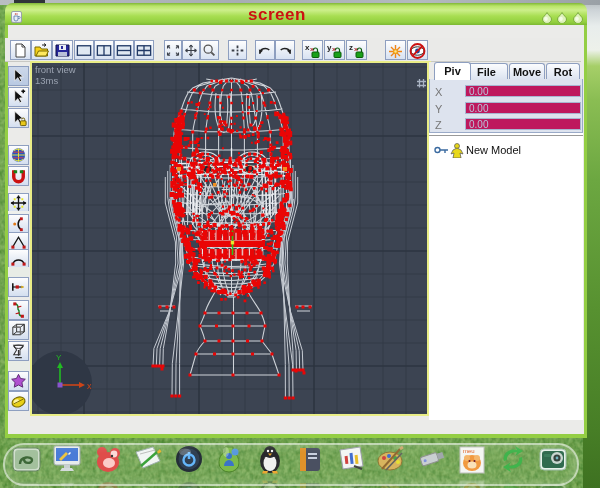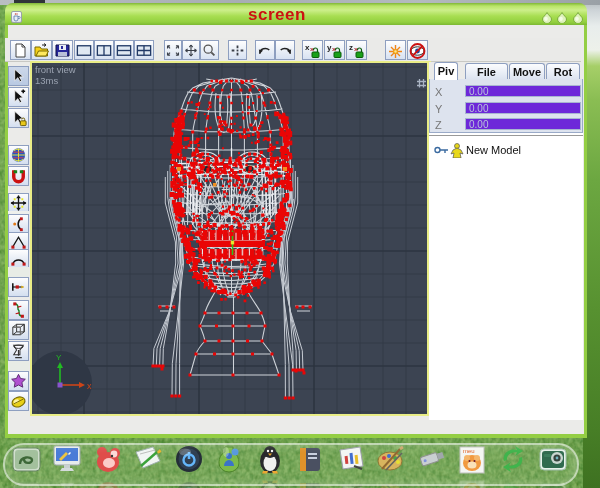--- a/index.html
+++ b/index.html
@@ -26,21 +26,21 @@
 .pb.sel{background:linear-gradient(#cdd8ea,#b9c9e2)}
 
 #vp{position:absolute;left:25px;top:58px;width:401px;height:355px;border:2px solid #e9ed86;background:#3d4654}
 
 #rp{position:absolute;left:422px;top:59px;width:156px;height:352px;background:#fff;border-left:2px solid #e9ed86}
 #tabrow{position:absolute;left:0;top:0;width:154px;height:17px;background:#ebebe9}
 .tab{position:absolute;top:1px;height:16px;background:linear-gradient(#fbfcfe,#dde4f0);border:1px solid #8e9fc0;border-bottom:none;border-radius:3px 3px 0 0;font-size:11px;font-weight:bold;color:#111;text-align:center;padding-top:2px}
 .tab.sel{background:#fff;top:0;height:18px;z-index:2}
 #pivpanel{position:absolute;left:0;top:17px;width:154px;height:54px;background:#dde3ee;border:1px solid #9aaac8;border-top:none}
 .lbl{position:absolute;left:5px;font-size:11px;color:#777}
-.fld{position:absolute;left:35px;width:116px;height:12px;background:#6d28d9;border:1px solid #a8b6d0;font-size:10px;color:#b9c4da;padding-left:3px;line-height:11px}
+.fld{position:absolute;left:35px;width:116px;height:12px;background:#be185d;border:1px solid #a8b6d0;font-size:10px;color:#b9c4da;padding-left:3px;line-height:11px}
 #tree{position:absolute;left:0;top:73px;width:154px;height:285px;background:#fff;border-top:1px solid #999}
 #status{position:absolute;left:0;top:413px;width:576px;height:19px;background:#f6f6f0;border-top:1px solid #aaa;font-size:8.8px;color:#111;padding:4px 0 0 8px;letter-spacing:0px}
 </style></head><body>
 <div id="grass"><svg width="600" height="488">
 <defs>
 <linearGradient id="gg" x1="0" y1="0" x2="0" y2="1">
           <stop offset="0" stop-color="#578f33"></stop>
           <stop offset="0.6" stop-color="#4e852d"></stop>
           <stop offset="1" stop-color="#457b25"></stop>
         </linearGradient>
@@ -462,21 +462,21 @@
 <path d="M188.3,64.3 h3.4 v3.4 h-3.4 z M192.5,60.5 h3 v3 h-3 z M217.5,60.5 h3 v3 h-3 z M221.3,64.3 h3.4 v3.4 h-3.4 z M184.7,32.7 h2.6 v2.6 h-2.6 z M195.7,32.7 h2.6 v2.6 h-2.6 z M214.7,32.7 h2.6 v2.6 h-2.6 z M225.7,32.7 h2.6 v2.6 h-2.6 z M194.7,65.2 h3.5 v3.5 h-3.5 z M221.2,64.6 h3 v3 h-3 z M188.7,64.6 h3.1 v3.1 h-3.1 z M228.9,58.2 h2.6 v2.6 h-2.6 z M186.5,69.4 h3.2 v3.2 h-3.2 z M211.2,71.9 h3.6 v3.6 h-3.6 z M199.8,66.6 h2.4 v2.4 h-2.4 z M211.2,65.3 h2.3 v2.3 h-2.3 z M189.3,60.8 h2.2 v2.2 h-2.2 z M221,63.4 h3.4 v3.4 h-3.4 z M196.5,66.8 h2.9 v2.9 h-2.9 z M225.9,64 h2.6 v2.6 h-2.6 z M207.3,72.2 h3.4 v3.4 h-3.4 z M227,61.8 h2.5 v2.5 h-2.5 z M191,57.5 h3.3 v3.3 h-3.3 z M219.8,70.2 h2.7 v2.7 h-2.7 z M206.9,70.5 h2.2 v2.2 h-2.2 z M215.4,71.1 h2.9 v2.9 h-2.9 z M207.4,63.2 h2.3 v2.3 h-2.3 z M225.2,69.2 h2.6 v2.6 h-2.6 z M186.2,61.5 h3.5 v3.5 h-3.5 z M228.2,58.6 h2.5 v2.5 h-2.5 z M186.7,57.3 h3.3 v3.3 h-3.3 z M214.7,65.5 h2.8 v2.8 h-2.8 z M178.5,16.8 h2.4 v2.4 h-2.4 z M183.2,16.5 h2.9 v2.9 h-2.9 z M188.4,16.8 h2.3 v2.3 h-2.3 z M193.1,16.6 h2.8 v2.8 h-2.8 z M198.3,16.8 h2.3 v2.3 h-2.3 z M203.1,16.7 h2.6 v2.6 h-2.6 z M208.2,16.8 h2.4 v2.4 h-2.4 z M213.1,16.8 h2.5 v2.5 h-2.5 z M217.7,16.4 h3.2 v3.2 h-3.2 z M160.9,25.5 h3 v3 h-3 z M170.4,25.7 h2.5 v2.5 h-2.5 z M179.4,25.5 h3.1 v3.1 h-3.1 z M189,25.8 h2.4 v2.4 h-2.4 z M198.2,25.7 h2.6 v2.6 h-2.6 z M207.3,25.5 h3.1 v3.1 h-3.1 z M216.6,25.6 h2.8 v2.8 h-2.8 z M226.2,25.8 h2.3 v2.3 h-2.3 z M235,25.4 h3.2 v3.2 h-3.2 z M155.1,38.8 h2.4 v2.4 h-2.4 z M165.9,38.8 h2.5 v2.5 h-2.5 z M176.4,38.5 h3 v3 h-3 z M187.4,38.7 h2.5 v2.5 h-2.5 z M198.3,38.8 h2.5 v2.5 h-2.5 z M209.2,38.9 h2.3 v2.3 h-2.3 z M220,38.9 h2.3 v2.3 h-2.3 z M230.5,38.6 h2.8 v2.8 h-2.8 z M241.5,38.8 h2.4 v2.4 h-2.4 z M150.1,53.6 h2.8 v2.8 h-2.8 z M162.2,53.7 h2.6 v2.6 h-2.6 z M174.2,53.7 h2.7 v2.7 h-2.7 z M185.9,53.4 h3.2 v3.2 h-3.2 z M198.2,53.7 h2.7 v2.7 h-2.7 z M210.1,53.6 h2.8 v2.8 h-2.8 z M222,53.5 h3.1 v3.1 h-3.1 z M234.3,53.8 h2.4 v2.4 h-2.4 z M246.3,53.8 h2.4 v2.4 h-2.4 z M146.2,67.4 h3.1 v3.1 h-3.1 z M159.2,67.5 h3 v3 h-3 z M172.4,67.8 h2.4 v2.4 h-2.4 z M185.4,67.8 h2.4 v2.4 h-2.4 z M198,67.5 h2.9 v2.9 h-2.9 z M210.9,67.4 h3.1 v3.1 h-3.1 z M224.2,67.8 h2.4 v2.4 h-2.4 z M236.7,67.4 h3.2 v3.2 h-3.2 z M249.7,67.5 h3.1 v3.1 h-3.1 z M162,96 h2.6 v2.6 h-2.6 z M228.2,124.6 h2.8 v2.8 h-2.8 z M163,86.7 h3.9 v3.9 h-3.9 z M237.8,89.2 h2.7 v2.7 h-2.7 z M163.8,77.2 h2.8 v2.8 h-2.8 z M236.8,118.4 h3.5 v3.5 h-3.5 z M156.4,122.2 h2.8 v2.8 h-2.8 z M227.7,87.7 h3.2 v3.2 h-3.2 z M152.5,82.8 h3.1 v3.1 h-3.1 z M237.2,80.4 h3.1 v3.1 h-3.1 z M166.4,125.2 h3.6 v3.6 h-3.6 z M239.4,104.6 h2.7 v2.7 h-2.7 z M151.6,73.9 h4 v4 h-4 z M239.7,124.8 h2.4 v2.4 h-2.4 z M162,98.7 h3.7 v3.7 h-3.7 z M233.2,126.7 h2.5 v2.5 h-2.5 z M160.3,112.1 h4 v4 h-4 z M239.6,110.4 h3.8 v3.8 h-3.8 z M166.7,91.8 h3.6 v3.6 h-3.6 z M242.7,119.6 h3.2 v3.2 h-3.2 z M164.7,119 h3.4 v3.4 h-3.4 z M237.9,93.5 h3.4 v3.4 h-3.4 z M161.6,77.5 h3.6 v3.6 h-3.6 z M244,119.8 h3.7 v3.7 h-3.7 z M157.9,112.2 h3.4 v3.4 h-3.4 z M235.2,118.2 h2.6 v2.6 h-2.6 z M164,74.8 h3.5 v3.5 h-3.5 z M235.3,85.4 h3.7 v3.7 h-3.7 z M159.4,105.5 h4.1 v4.1 h-4.1 z M231.9,74.1 h2.9 v2.9 h-2.9 z M163.2,84.4 h2.7 v2.7 h-2.7 z M242.8,108.4 h3.2 v3.2 h-3.2 z M166.4,90.5 h3.6 v3.6 h-3.6 z M230.4,95.9 h3.9 v3.9 h-3.9 z M167,120.1 h3.1 v3.1 h-3.1 z M237.6,90.5 h2.6 v2.6 h-2.6 z M159.5,117.4 h3.9 v3.9 h-3.9 z M239.6,123.9 h2.9 v2.9 h-2.9 z M154.4,97.4 h2.9 v2.9 h-2.9 z M230.9,95.2 h3.5 v3.5 h-3.5 z M159.4,89.8 h3.9 v3.9 h-3.9 z M244.4,97.7 h2.5 v2.5 h-2.5 z M152.3,120 h2.5 v2.5 h-2.5 z M239.6,103.8 h3 v3 h-3 z M165.1,74.7 h2.6 v2.6 h-2.6 z M234.8,74.4 h3.9 v3.9 h-3.9 z M155.8,81.2 h2.5 v2.5 h-2.5 z M237.9,96.9 h3.5 v3.5 h-3.5 z M162.1,115.7 h4.1 v4.1 h-4.1 z M239,83.9 h3.3 v3.3 h-3.3 z M154.4,73.9 h3.2 v3.2 h-3.2 z M239.7,83 h2.9 v2.9 h-2.9 z M157.2,110.3 h3.3 v3.3 h-3.3 z M237.9,113.5 h3.1 v3.1 h-3.1 z M165.2,121.8 h2.6 v2.6 h-2.6 z M243.5,112 h2.6 v2.6 h-2.6 z M158.7,106.1 h4 v4 h-4 z M233.4,103.2 h4 v4 h-4 z M164.9,123.4 h3.2 v3.2 h-3.2 z M238.2,84 h3.7 v3.7 h-3.7 z M165.1,107.2 h3.7 v3.7 h-3.7 z M230.5,120.6 h4.2 v4.2 h-4.2 z M167.7,101.5 h3.8 v3.8 h-3.8 z M232.5,121.3 h3.9 v3.9 h-3.9 z M157.3,77.8 h3.2 v3.2 h-3.2 z M236.7,114.1 h3.3 v3.3 h-3.3 z M152.2,116.6 h2.5 v2.5 h-2.5 z M241.1,82.7 h3 v3 h-3 z M165.1,81.1 h2.7 v2.7 h-2.7 z M235.8,111.4 h3.9 v3.9 h-3.9 z M163.1,123.5 h3.3 v3.3 h-3.3 z M243.7,78.2 h2.8 v2.8 h-2.8 z M160.1,88.5 h3.7 v3.7 h-3.7 z M237.9,100.7 h3.9 v3.9 h-3.9 z M161,90 h3.1 v3.1 h-3.1 z M242,121.3 h2.8 v2.8 h-2.8 z M165.8,124.7 h3.3 v3.3 h-3.3 z M237.1,84 h3.4 v3.4 h-3.4 z M160.3,105.9 h2.4 v2.4 h-2.4 z M243.9,100.8 h3.1 v3.1 h-3.1 z M171.5,248.5 h3 v3 h-3 z M227.5,248.5 h3 v3 h-3 z M199.5,248.5 h3 v3 h-3 z M166.5,261.5 h3 v3 h-3 z M231.5,261.5 h3 v3 h-3 z M199.5,261.5 h3 v3 h-3 z M171.5,276.5 h3 v3 h-3 z M228.5,276.5 h3 v3 h-3 z M199.5,276.5 h3 v3 h-3 z M162.5,289.5 h3 v3 h-3 z M238.5,289.5 h3 v3 h-3 z M199.5,289.5 h3 v3 h-3 z M156.5,310.5 h3 v3 h-3 z M245.5,310.5 h3 v3 h-3 z M199.5,310.5 h3 v3 h-3 z M185.5,248.5 h3 v3 h-3 z M213.5,248.5 h3 v3 h-3 z M183,261.5 h3 v3 h-3 z M215.5,261.5 h3 v3 h-3 z M185.5,276.5 h3 v3 h-3 z M214,276.5 h3 v3 h-3 z M181,289.5 h3 v3 h-3 z M219,289.5 h3 v3 h-3 z M119.4,301.4 h3.2 v3.2 h-3.2 z M122.7,301.4 h3.2 v3.2 h-3.2 z M126,301.4 h3.2 v3.2 h-3.2 z M129.3,301.4 h3.2 v3.2 h-3.2 z M138.4,331.4 h3.2 v3.2 h-3.2 z M142.2,331.4 h3.2 v3.2 h-3.2 z M146,331.4 h3.2 v3.2 h-3.2 z M269.4,305.4 h3.2 v3.2 h-3.2 z M266.1,305.4 h3.2 v3.2 h-3.2 z M262.8,305.4 h3.2 v3.2 h-3.2 z M259.5,305.4 h3.2 v3.2 h-3.2 z M259.4,333.4 h3.2 v3.2 h-3.2 z M255.6,333.4 h3.2 v3.2 h-3.2 z M251.8,333.4 h3.2 v3.2 h-3.2 z M128.5,304.5 h3 v3 h-3 z M120.5,301.5 h3 v3 h-3 z M270.5,308.5 h3 v3 h-3 z M262.5,306.5 h3 v3 h-3 z M126.5,242.5 h3 v3 h-3 z M133.5,242.5 h3 v3 h-3 z M140.5,242.5 h3 v3 h-3 z M263.5,242.5 h3 v3 h-3 z M269.5,242.5 h3 v3 h-3 z M276.5,242.5 h3 v3 h-3 z M146.4,93.3 h3.4 v3.4 h-3.4 z M155.3,165.3 h3.2 v3.2 h-3.2 z M147.1,145.5 h4.8 v4.8 h-4.8 z M142.4,124.5 h2.7 v2.7 h-2.7 z M158.1,206 h2.6 v2.6 h-2.6 z M145.5,148.6 h4.2 v4.2 h-4.2 z M146.5,101.1 h2.6 v2.6 h-2.6 z M145.3,85.5 h2.6 v2.6 h-2.6 z M145.1,101.2 h4.2 v4.2 h-4.2 z M139.8,97.8 h3.3 v3.3 h-3.3 z M152.7,178.8 h2.7 v2.7 h-2.7 z M152.9,174.7 h4.8 v4.8 h-4.8 z M177,217.3 h3.5 v3.5 h-3.5 z M155,192.5 h3.2 v3.2 h-3.2 z M147,118.4 h4.7 v4.7 h-4.7 z M141.9,91.5 h3.4 v3.4 h-3.4 z M142.3,112.4 h3.4 v3.4 h-3.4 z M143.4,81.2 h4.5 v4.5 h-4.5 z M148.1,144.5 h3.9 v3.9 h-3.9 z M145.2,77.8 h4.7 v4.7 h-4.7 z M138.4,97.4 h3.7 v3.7 h-3.7 z M145,144.6 h4.9 v4.9 h-4.9 z M153.6,165.2 h2.6 v2.6 h-2.6 z M148.5,146.2 h2.6 v2.6 h-2.6 z M146.5,60.5 h4.7 v4.7 h-4.7 z M146.3,62 h2.8 v2.8 h-2.8 z M156.3,182.2 h3 v3 h-3 z M145.8,86.2 h3.8 v3.8 h-3.8 z M154.6,185.5 h3.3 v3.3 h-3.3 z M181.4,222.4 h3.7 v3.7 h-3.7 z M146.6,143.7 h4.2 v4.2 h-4.2 z M166.5,212.3 h4.5 v4.5 h-4.5 z M153.9,167.1 h4.5 v4.5 h-4.5 z M161.3,197.3 h4.9 v4.9 h-4.9 z M149.5,162.4 h4.2 v4.2 h-4.2 z M156.1,192.3 h3.5 v3.5 h-3.5 z M144.9,72.1 h5 v5 h-5 z M140.2,114.9 h2.9 v2.9 h-2.9 z M140.5,122.9 h4.9 v4.9 h-4.9 z M144.5,57.4 h2.7 v2.7 h-2.7 z M153.1,164.5 h2.9 v2.9 h-2.9 z M145.2,57.4 h3.9 v3.9 h-3.9 z M162.7,212.2 h2.7 v2.7 h-2.7 z M140.7,80.1 h3 v3 h-3 z M154.5,177 h3 v3 h-3 z M141.4,80.2 h2.8 v2.8 h-2.8 z M153.1,184 h3.8 v3.8 h-3.8 z M157.2,195.2 h3.1 v3.1 h-3.1 z M167.8,207.9 h3.3 v3.3 h-3.3 z M149.7,145.8 h3.7 v3.7 h-3.7 z M138.1,85.8 h4.9 v4.9 h-4.9 z M155.5,192 h3.8 v3.8 h-3.8 z M140.7,139.4 h5 v5 h-5 z M148.3,166.5 h2.4 v2.4 h-2.4 z M141.5,131.8 h4.5 v4.5 h-4.5 z M154.5,176.4 h2.8 v2.8 h-2.8 z M141.7,75 h3.1 v3.1 h-3.1 z M161.1,204.2 h4.1 v4.1 h-4.1 z M184.7,226.9 h3.8 v3.8 h-3.8 z M146.5,74.2 h2.4 v2.4 h-2.4 z M160.4,195.2 h4.5 v4.5 h-4.5 z M142.1,60.9 h4.3 v4.3 h-4.3 z M143.7,63.9 h3.6 v3.6 h-3.6 z M176.8,219.6 h4.6 v4.6 h-4.6 z M146.2,101.5 h3.5 v3.5 h-3.5 z M163.6,212.6 h4.5 v4.5 h-4.5 z M143.6,84 h3.8 v3.8 h-3.8 z M146.7,75.1 h3.2 v3.2 h-3.2 z M139.2,103 h3.2 v3.2 h-3.2 z M145.5,131.4 h3.3 v3.3 h-3.3 z M147.9,171.3 h3.4 v3.4 h-3.4 z M147.4,129.8 h4.6 v4.6 h-4.6 z M145.4,165.3 h3.4 v3.4 h-3.4 z M150.1,175.3 h3.9 v3.9 h-3.9 z M137.6,128.9 h5 v5 h-5 z M153.6,191.5 h4 v4 h-4 z M141.9,98.9 h3.8 v3.8 h-3.8 z M141.7,100.6 h3.4 v3.4 h-3.4 z M148.7,167.9 h2.9 v2.9 h-2.9 z M151.5,178.7 h4.9 v4.9 h-4.9 z M148.3,148.8 h3.3 v3.3 h-3.3 z M154,197.1 h2.8 v2.8 h-2.8 z M145.5,63.1 h4.2 v4.2 h-4.2 z M141.7,78.4 h4.6 v4.6 h-4.6 z M143.5,154.4 h3 v3 h-3 z M139.5,74.9 h3.5 v3.5 h-3.5 z M149.5,59.5 h3.5 v3.5 h-3.5 z M144.6,138.9 h4.4 v4.4 h-4.4 z M156.4,195.8 h3.3 v3.3 h-3.3 z M138.4,121.3 h3.4 v3.4 h-3.4 z M156.8,173.2 h4.5 v4.5 h-4.5 z M152.2,166.9 h2.4 v2.4 h-2.4 z M141.4,106.2 h4.1 v4.1 h-4.1 z M142.1,65.5 h3.7 v3.7 h-3.7 z M159.6,189.5 h4 v4 h-4 z M145.3,74.4 h4.7 v4.7 h-4.7 z M143.7,145.9 h3.7 v3.7 h-3.7 z M144.7,71.3 h5 v5 h-5 z M145.4,139.6 h4.6 v4.6 h-4.6 z M147.4,81.9 h4 v4 h-4 z M139.3,82.5 h3 v3 h-3 z M148.7,151.3 h3.3 v3.3 h-3.3 z M169.2,215.3 h3.6 v3.6 h-3.6 z M148.4,69.2 h2.8 v2.8 h-2.8 z M166.3,210.6 h3.9 v3.9 h-3.9 z M142.9,147.6 h4.8 v4.8 h-4.8 z M189.8,226.6 h4 v4 h-4 z M146.7,68.7 h3.2 v3.2 h-3.2 z M162.1,209.3 h3.9 v3.9 h-3.9 z M154.6,197.3 h3.8 v3.8 h-3.8 z M140.7,60.4 h2.9 v2.9 h-2.9 z M189.3,225.6 h4.1 v4.1 h-4.1 z M144.6,101.8 h4.3 v4.3 h-4.3 z M143.7,115.2 h4.5 v4.5 h-4.5 z M145.9,49.2 h3.6 v3.6 h-3.6 z M141.9,72.1 h3.9 v3.9 h-3.9 z M143.7,78.1 h3.1 v3.1 h-3.1 z M144.2,149.3 h4.1 v4.1 h-4.1 z M149.5,53.5 h2.8 v2.8 h-2.8 z M178.4,220.8 h3.6 v3.6 h-3.6 z M144.1,120.8 h4.2 v4.2 h-4.2 z M157.6,184.1 h3.7 v3.7 h-3.7 z M190.5,226.7 h4.6 v4.6 h-4.6 z M142.4,120.5 h3.9 v3.9 h-3.9 z M166.4,210.9 h3.8 v3.8 h-3.8 z M147.4,125 h3.2 v3.2 h-3.2 z M147.9,55.6 h4.7 v4.7 h-4.7 z M154.5,179 h4.4 v4.4 h-4.4 z M144.6,102.2 h2.6 v2.6 h-2.6 z M142.6,68.8 h3.7 v3.7 h-3.7 z M138.4,118.1 h4.2 v4.2 h-4.2 z M141.8,142.2 h3.2 v3.2 h-3.2 z M141.1,118.7 h2.6 v2.6 h-2.6 z M171.6,211.8 h4.1 v4.1 h-4.1 z M159.6,203.5 h4.5 v4.5 h-4.5 z M145.5,86.4 h3.9 v3.9 h-3.9 z M161.4,210.2 h4.5 v4.5 h-4.5 z M142.9,68.1 h4.9 v4.9 h-4.9 z M147.6,46.5 h3.2 v3.2 h-3.2 z M138.3,104.7 h4.7 v4.7 h-4.7 z M156.2,194.7 h3.3 v3.3 h-3.3 z M143,153.3 h2.5 v2.5 h-2.5 z M163.1,209.7 h3.7 v3.7 h-3.7 z M176.3,216.2 h3.6 v3.6 h-3.6 z M140.6,83.2 h4.8 v4.8 h-4.8 z M161.3,208.9 h4.6 v4.6 h-4.6 z M143.3,111 h2.8 v2.8 h-2.8 z M167.7,206.6 h2.9 v2.9 h-2.9 z M145.6,160.8 h4.7 v4.7 h-4.7 z M142.3,55 h4.3 v4.3 h-4.3 z M146.7,102.6 h4.7 v4.7 h-4.7 z M149.1,175.7 h4.2 v4.2 h-4.2 z M172.3,217.4 h2.6 v2.6 h-2.6 z M140.9,86.5 h4.2 v4.2 h-4.2 z M140.3,82.3 h3 v3 h-3 z M153.7,167.3 h3.4 v3.4 h-3.4 z M154.3,166.5 h3.9 v3.9 h-3.9 z M140.6,87.3 h4.8 v4.8 h-4.8 z M148.4,167.4 h4.1 v4.1 h-4.1 z M149.1,62.6 h3.5 v3.5 h-3.5 z M145.1,142.9 h2.5 v2.5 h-2.5 z M145.8,155.6 h3.1 v3.1 h-3.1 z M152.9,192.6 h3.1 v3.1 h-3.1 z M152.7,184 h3.1 v3.1 h-3.1 z M141.5,145.4 h4.7 v4.7 h-4.7 z M180.7,226 h3.6 v3.6 h-3.6 z M153,182.2 h4.8 v4.8 h-4.8 z M139.9,137.1 h3.8 v3.8 h-3.8 z M148.1,163.3 h4.1 v4.1 h-4.1 z M156.4,188.6 h3.7 v3.7 h-3.7 z M160.6,200 h3.8 v3.8 h-3.8 z M171.8,219 h4.4 v4.4 h-4.4 z M144.6,76.6 h3 v3 h-3 z M145.5,125.9 h4.4 v4.4 h-4.4 z M154,190.2 h3.7 v3.7 h-3.7 z M144,86.4 h3.7 v3.7 h-3.7 z M148.2,52.3 h4.3 v4.3 h-4.3 z M150.5,150.8 h2.9 v2.9 h-2.9 z M138.3,73.8 h3.7 v3.7 h-3.7 z M142.9,125.6 h3.1 v3.1 h-3.1 z M151.9,191 h4.8 v4.8 h-4.8 z M146.2,149.3 h4.5 v4.5 h-4.5 z M139.9,89.7 h3.2 v3.2 h-3.2 z M145,53.7 h4 v4 h-4 z M141.6,141.7 h3.9 v3.9 h-3.9 z M148,62.7 h2.8 v2.8 h-2.8 z M139.5,92.3 h4.2 v4.2 h-4.2 z M161.2,197.9 h2.6 v2.6 h-2.6 z M142.2,121.3 h3 v3 h-3 z M175.7,222.8 h3.7 v3.7 h-3.7 z M160.6,185.2 h2.8 v2.8 h-2.8 z M146.2,129.6 h2.5 v2.5 h-2.5 z M147.5,90.4 h2.8 v2.8 h-2.8 z M141.2,117.8 h3.5 v3.5 h-3.5 z M139.7,59.4 h5 v5 h-5 z M158,185.4 h3 v3 h-3 z M144,92.6 h3 v3 h-3 z M147.7,130.3 h3.3 v3.3 h-3.3 z M147.8,107.3 h4 v4 h-4 z M146.1,53.2 h4.1 v4.1 h-4.1 z M144.1,56.5 h4.2 v4.2 h-4.2 z M161,203 h4.7 v4.7 h-4.7 z M141.6,129.9 h4.6 v4.6 h-4.6 z M146.3,115.9 h3 v3 h-3 z M139.9,109.3 h3.8 v3.8 h-3.8 z M140.6,76.3 h3 v3 h-3 z M141.3,131.3 h3.6 v3.6 h-3.6 z M188.5,226.5 h4.6 v4.6 h-4.6 z M142.5,83.9 h2.6 v2.6 h-2.6 z M150.9,172.3 h3.1 v3.1 h-3.1 z M250.1,49.8 h3.1 v3.1 h-3.1 z M247.6,117.4 h4.3 v4.3 h-4.3 z M254,95.5 h2.8 v2.8 h-2.8 z M224.3,216.3 h4.4 v4.4 h-4.4 z M238.4,178.4 h2.5 v2.5 h-2.5 z M253.8,105.3 h2.6 v2.6 h-2.6 z M234,206.4 h4.4 v4.4 h-4.4 z M256.1,140.8 h3.4 v3.4 h-3.4 z M257.2,90 h2.8 v2.8 h-2.8 z M252.8,154.8 h3.2 v3.2 h-3.2 z M252.2,123.8 h2.8 v2.8 h-2.8 z M244.8,174.5 h4.3 v4.3 h-4.3 z M248.5,167.8 h2.9 v2.9 h-2.9 z M250.1,97.3 h3.5 v3.5 h-3.5 z M248.8,116.9 h3 v3 h-3 z M254.1,99.7 h3 v3 h-3 z M252.7,53.4 h4 v4 h-4 z M245.6,148.5 h4.9 v4.9 h-4.9 z M249.9,99.9 h4.8 v4.8 h-4.8 z M250,85.3 h4.1 v4.1 h-4.1 z M215.7,220.3 h3 v3 h-3 z M250.3,161.4 h3.5 v3.5 h-3.5 z M256.7,117.7 h3.4 v3.4 h-3.4 z M252.5,106.2 h3.1 v3.1 h-3.1 z M253.2,75 h3.6 v3.6 h-3.6 z M250.8,76.8 h3 v3 h-3 z M252.9,63.2 h3.5 v3.5 h-3.5 z M251.1,73.3 h4.2 v4.2 h-4.2 z M248.5,147.5 h2.5 v2.5 h-2.5 z M254.1,117.9 h2.6 v2.6 h-2.6 z M256.6,119.7 h3.7 v3.7 h-3.7 z M248.9,153 h3.2 v3.2 h-3.2 z M257.1,92.5 h3.3 v3.3 h-3.3 z M230.9,208.8 h3.1 v3.1 h-3.1 z M247.6,167.8 h3.6 v3.6 h-3.6 z M242.6,158.3 h3.3 v3.3 h-3.3 z M244,150.7 h4.4 v4.4 h-4.4 z M245.3,160.4 h3.5 v3.5 h-3.5 z M254,121.4 h4.6 v4.6 h-4.6 z M233.6,205.7 h4.8 v4.8 h-4.8 z M251.6,53.1 h3.7 v3.7 h-3.7 z M252.9,101.7 h4.9 v4.9 h-4.9 z M255.6,73.8 h3 v3 h-3 z M247.2,170.6 h2.4 v2.4 h-2.4 z M251.7,145.5 h3 v3 h-3 z M250.6,135.9 h3.8 v3.8 h-3.8 z M245.5,159.4 h4.6 v4.6 h-4.6 z M217.3,222.7 h3.3 v3.3 h-3.3 z M233.6,207.2 h4.3 v4.3 h-4.3 z M240.7,172.1 h4.9 v4.9 h-4.9 z M241.1,196 h4 v4 h-4 z M251.7,135.6 h3.4 v3.4 h-3.4 z M249.6,98.1 h3.8 v3.8 h-3.8 z M254.9,89.5 h3.2 v3.2 h-3.2 z M252.5,79 h2.7 v2.7 h-2.7 z M254.4,58.2 h2.7 v2.7 h-2.7 z M246.7,174.5 h3.6 v3.6 h-3.6 z M240.2,187.1 h2.8 v2.8 h-2.8 z M231.4,204.4 h2.5 v2.5 h-2.5 z M251.7,92 h4.5 v4.5 h-4.5 z M250.3,117.9 h3.1 v3.1 h-3.1 z M244.2,176.6 h3.3 v3.3 h-3.3 z M236.3,183.9 h4.6 v4.6 h-4.6 z M249.7,149.2 h4.2 v4.2 h-4.2 z M242.9,159.1 h4.5 v4.5 h-4.5 z M253.2,68.7 h4.1 v4.1 h-4.1 z M255.9,88.8 h2.4 v2.4 h-2.4 z M243.3,152.1 h4.9 v4.9 h-4.9 z M250.4,70.6 h3.5 v3.5 h-3.5 z M246.7,160.5 h4.8 v4.8 h-4.8 z M213.9,225.8 h4.3 v4.3 h-4.3 z M257,68 h3.1 v3.1 h-3.1 z M237,179.7 h2.7 v2.7 h-2.7 z M256.8,106.2 h3.8 v3.8 h-3.8 z M253.7,134.3 h3.2 v3.2 h-3.2 z M235.5,192.1 h3.1 v3.1 h-3.1 z M250.6,117.1 h4.4 v4.4 h-4.4 z M212.9,224.4 h4.2 v4.2 h-4.2 z M247.7,146 h2.8 v2.8 h-2.8 z M255.5,77.5 h4.8 v4.8 h-4.8 z M252.8,92.4 h2.7 v2.7 h-2.7 z M256.9,105 h3.9 v3.9 h-3.9 z M251.2,72.6 h3.1 v3.1 h-3.1 z M252.5,87.7 h3.4 v3.4 h-3.4 z M257.2,94 h2.6 v2.6 h-2.6 z M233.6,209.2 h2.6 v2.6 h-2.6 z M251.7,78.7 h5 v5 h-5 z M248.5,83 h3.7 v3.7 h-3.7 z M249.2,121.7 h3.4 v3.4 h-3.4 z M248.6,56.4 h4.1 v4.1 h-4.1 z M248.3,159 h4.8 v4.8 h-4.8 z M229.8,203.6 h3.6 v3.6 h-3.6 z M235.5,198.3 h2.9 v2.9 h-2.9 z M251,51.5 h2.7 v2.7 h-2.7 z M251.3,59.4 h4.4 v4.4 h-4.4 z M252.6,103.2 h2.4 v2.4 h-2.4 z M248.2,85 h2.4 v2.4 h-2.4 z M247.6,141.7 h4.5 v4.5 h-4.5 z M241.9,179.6 h4.5 v4.5 h-4.5 z M234.4,196.2 h5 v5 h-5 z M247.3,64.6 h3.4 v3.4 h-3.4 z M244.7,174 h4.8 v4.8 h-4.8 z M246.5,50.8 h3 v3 h-3 z M253.3,116.6 h4.1 v4.1 h-4.1 z M239.5,193.5 h4.1 v4.1 h-4.1 z M253.8,110.1 h4.8 v4.8 h-4.8 z M256.4,104.9 h3.3 v3.3 h-3.3 z M243.6,180.8 h4.3 v4.3 h-4.3 z M248.8,146 h2.9 v2.9 h-2.9 z M255.7,65.6 h3.3 v3.3 h-3.3 z M257.1,124.5 h3.7 v3.7 h-3.7 z M253.9,119.5 h3.8 v3.8 h-3.8 z M222.1,219 h4.7 v4.7 h-4.7 z M250.1,105.1 h2.7 v2.7 h-2.7 z M210.1,225.3 h4.9 v4.9 h-4.9 z M252.8,85.9 h4.2 v4.2 h-4.2 z M254.2,78.3 h4.2 v4.2 h-4.2 z M222.9,219 h2.9 v2.9 h-2.9 z M247.7,111.6 h2.8 v2.8 h-2.8 z M247.1,161.5 h4.1 v4.1 h-4.1 z M250.5,84.3 h4.7 v4.7 h-4.7 z M234.2,202 h3.7 v3.7 h-3.7 z M252.6,149 h4.6 v4.6 h-4.6 z M243.7,171.5 h4.1 v4.1 h-4.1 z M253.7,122.8 h3 v3 h-3 z M246.9,155.5 h3.7 v3.7 h-3.7 z M246.3,52.1 h3.6 v3.6 h-3.6 z M246.5,153.6 h4.8 v4.8 h-4.8 z M251.8,73.2 h5 v5 h-5 z M242.7,180.2 h4.3 v4.3 h-4.3 z M209.9,225.7 h4.7 v4.7 h-4.7 z M247.3,69.2 h3.7 v3.7 h-3.7 z M248.6,88.6 h4.1 v4.1 h-4.1 z M219.3,216.4 h4.5 v4.5 h-4.5 z M247.5,139.8 h2.6 v2.6 h-2.6 z M232.3,204.8 h3.1 v3.1 h-3.1 z M238.9,193 h3.8 v3.8 h-3.8 z M237.9,204 h3.1 v3.1 h-3.1 z M249.8,163.2 h3.8 v3.8 h-3.8 z M239.3,189.7 h3 v3 h-3 z M234.7,191.4 h4.4 v4.4 h-4.4 z M245.6,145.7 h4.5 v4.5 h-4.5 z M254,74.3 h2.7 v2.7 h-2.7 z M248.9,52.4 h4.6 v4.6 h-4.6 z M241.6,198.3 h2.9 v2.9 h-2.9 z M248.5,116.7 h4 v4 h-4 z M233.4,209.6 h5 v5 h-5 z M250.4,83.3 h4.7 v4.7 h-4.7 z M244.5,178.4 h4.1 v4.1 h-4.1 z M257.2,124.8 h3.3 v3.3 h-3.3 z M251.1,103.8 h3.1 v3.1 h-3.1 z M246,156.3 h2.9 v2.9 h-2.9 z M250.3,69.5 h3.6 v3.6 h-3.6 z M255.4,69.1 h4.8 v4.8 h-4.8 z M249,157.6 h2.9 v2.9 h-2.9 z M205.4,226.9 h4.3 v4.3 h-4.3 z M254.2,111.8 h3.5 v3.5 h-3.5 z M250.9,72.9 h3.5 v3.5 h-3.5 z M239,195.5 h3.6 v3.6 h-3.6 z M247.9,138.5 h3.3 v3.3 h-3.3 z M245.3,174.1 h3.9 v3.9 h-3.9 z M248.7,98.3 h3.1 v3.1 h-3.1 z M234,201.7 h3.6 v3.6 h-3.6 z M224.6,215.8 h4.3 v4.3 h-4.3 z M248.7,156.1 h2.6 v2.6 h-2.6 z M254.4,122.5 h3.5 v3.5 h-3.5 z M221,219.6 h4.2 v4.2 h-4.2 z M246.9,168.6 h3.5 v3.5 h-3.5 z M248.5,70.5 h3.1 v3.1 h-3.1 z M253.3,122.3 h4.5 v4.5 h-4.5 z M235.1,200.8 h3.8 v3.8 h-3.8 z M248.1,64.8 h2.6 v2.6 h-2.6 z M253.1,112 h4.3 v4.3 h-4.3 z M245.5,167.4 h4.7 v4.7 h-4.7 z M224.9,218.8 h4 v4 h-4 z M253.6,131.6 h3.6 v3.6 h-3.6 z M250.3,103.5 h4 v4 h-4 z M209.6,222.1 h5 v5 h-5 z M248.7,117.9 h4.1 v4.1 h-4.1 z M238.5,174.3 h2.6 v2.6 h-2.6 z M252.9,130.1 h4.1 v4.1 h-4.1 z M247.6,86.2 h2.9 v2.9 h-2.9 z M255.9,113.6 h3.4 v3.4 h-3.4 z M245.6,181.6 h2.8 v2.8 h-2.8 z M243.8,163.9 h4.3 v4.3 h-4.3 z M248.7,92 h4.3 v4.3 h-4.3 z M243.2,187.4 h3.6 v3.6 h-3.6 z M242.2,48.4 h4.9 v4.9 h-4.9 z M235.6,209.4 h3.3 v3.3 h-3.3 z M250.9,144.2 h2.7 v2.7 h-2.7 z M240.7,189.8 h3.7 v3.7 h-3.7 z M252,69.3 h2.7 v2.7 h-2.7 z M251.1,62.5 h3.2 v3.2 h-3.2 z M241.9,187.8 h3.5 v3.5 h-3.5 z M252,56.1 h3.6 v3.6 h-3.6 z M249.6,147.3 h4.6 v4.6 h-4.6 z M248.8,65.6 h2.8 v2.8 h-2.8 z M214.9,222.9 h3.5 v3.5 h-3.5 z M242.9,157 h4.9 v4.9 h-4.9 z M257.5,121.8 h2.8 v2.8 h-2.8 z M235.5,194.8 h4.3 v4.3 h-4.3 z M252.5,75.3 h2.5 v2.5 h-2.5 z M253.5,65.6 h4.9 v4.9 h-4.9 z M242.8,163.8 h2.5 v2.5 h-2.5 z M256.7,122.2 h3.1 v3.1 h-3.1 z M248.2,66.7 h3.3 v3.3 h-3.3 z M250.1,134.6 h4.7 v4.7 h-4.7 z M220.4,218.4 h3.7 v3.7 h-3.7 z M230.7,210.9 h3.2 v3.2 h-3.2 z M243.7,180.9 h3.4 v3.4 h-3.4 z M191.1,103.1 h2.8 v2.8 h-2.8 z M191.6,103 h2.1 v2.1 h-2.1 z M231.1,94.7 h3.2 v3.2 h-3.2 z M203,101.7 h2.5 v2.5 h-2.5 z M158.5,101.1 h2.7 v2.7 h-2.7 z M196.1,97.8 h3.6 v3.6 h-3.6 z M196.8,93.7 h2.9 v2.9 h-2.9 z M244,93.5 h3.3 v3.3 h-3.3 z M243.5,100.7 h3.3 v3.3 h-3.3 z M184.9,99.4 h3.3 v3.3 h-3.3 z M206.8,99.8 h3.1 v3.1 h-3.1 z M200,109 h2.1 v2.1 h-2.1 z M157.9,98.7 h2.6 v2.6 h-2.6 z M226.8,101.6 h3.9 v3.9 h-3.9 z M188.1,99 h3.5 v3.5 h-3.5 z M156.5,112.8 h3.8 v3.8 h-3.8 z M180.6,99.4 h3.8 v3.8 h-3.8 z M227,106.8 h2.1 v2.1 h-2.1 z M223.9,94.3 h3.4 v3.4 h-3.4 z M203,111.8 h3.4 v3.4 h-3.4 z M150.4,111.9 h3.7 v3.7 h-3.7 z M205.6,93.3 h3.6 v3.6 h-3.6 z M189.3,106.5 h4.2 v4.2 h-4.2 z M238.9,94.6 h3.7 v3.7 h-3.7 z M192.2,108.6 h2.8 v2.8 h-2.8 z M193.2,102.6 h2.3 v2.3 h-2.3 z M180.6,108.6 h2.2 v2.2 h-2.2 z M159.7,109.9 h3.5 v3.5 h-3.5 z M203.1,96.1 h2.3 v2.3 h-2.3 z M179.1,112.5 h3.2 v3.2 h-3.2 z M239.8,97.8 h2.9 v2.9 h-2.9 z M202,110.6 h2.3 v2.3 h-2.3 z M235.5,103.4 h2.1 v2.1 h-2.1 z M191,100.8 h3.5 v3.5 h-3.5 z M240.1,103.1 h3.5 v3.5 h-3.5 z M187.3,109.5 h2.2 v2.2 h-2.2 z M221.8,96.7 h3.3 v3.3 h-3.3 z M168.8,100.7 h2.4 v2.4 h-2.4 z M183.1,105.3 h3.1 v3.1 h-3.1 z M186.5,104.6 h3.9 v3.9 h-3.9 z M183.9,105.1 h3.1 v3.1 h-3.1 z M245.3,99.8 h3.5 v3.5 h-3.5 z M171.3,98.4 h3.6 v3.6 h-3.6 z M205.9,99.1 h2.1 v2.1 h-2.1 z M229.9,100.8 h3.6 v3.6 h-3.6 z M191.2,105.7 h3.2 v3.2 h-3.2 z M245.1,111.7 h3 v3 h-3 z M196.4,97.8 h3.7 v3.7 h-3.7 z M158.2,99.2 h3.9 v3.9 h-3.9 z M151.8,107.3 h3.2 v3.2 h-3.2 z M203.4,100.5 h2.3 v2.3 h-2.3 z M242.2,108.4 h3.8 v3.8 h-3.8 z M158.4,109.4 h2.5 v2.5 h-2.5 z M168.1,104 h3.3 v3.3 h-3.3 z M160.3,108.7 h3.3 v3.3 h-3.3 z M237.3,111.7 h3.5 v3.5 h-3.5 z M184.2,112.2 h3.6 v3.6 h-3.6 z M177,110.4 h3.6 v3.6 h-3.6 z M175.2,99 h2 v2 h-2 z M201.9,98.7 h2.6 v2.6 h-2.6 z M173.5,96.1 h3.1 v3.1 h-3.1 z M175.7,99.4 h2.6 v2.6 h-2.6 z M199.2,111.3 h2.4 v2.4 h-2.4 z M233.4,110.4 h3.3 v3.3 h-3.3 z M202.2,108.1 h3.2 v3.2 h-3.2 z M213.5,111.5 h3.7 v3.7 h-3.7 z M173.7,94.1 h4.1 v4.1 h-4.1 z M184.6,109.5 h2.5 v2.5 h-2.5 z M193,100.6 h3.6 v3.6 h-3.6 z M241.8,103.5 h3.2 v3.2 h-3.2 z M182.5,97.6 h4.1 v4.1 h-4.1 z M159.2,112.1 h3.4 v3.4 h-3.4 z M156,111.9 h2.2 v2.2 h-2.2 z M203.9,95.3 h4.2 v4.2 h-4.2 z M179.6,111.4 h2.1 v2.1 h-2.1 z M214.9,95.3 h2.1 v2.1 h-2.1 z M204.8,112.9 h3.5 v3.5 h-3.5 z M233.1,109.1 h3.1 v3.1 h-3.1 z M156.4,104.3 h2.4 v2.4 h-2.4 z M200.6,100.5 h3.1 v3.1 h-3.1 z M168.1,107.6 h2.9 v2.9 h-2.9 z M196.6,95 h3.1 v3.1 h-3.1 z M203.6,112.8 h3.2 v3.2 h-3.2 z M162,99.6 h2.7 v2.7 h-2.7 z M217.4,111.7 h4.1 v4.1 h-4.1 z M242.1,111.6 h3.9 v3.9 h-3.9 z M241,93.9 h3.1 v3.1 h-3.1 z M206.8,107 h3.3 v3.3 h-3.3 z M209.6,112.6 h2.2 v2.2 h-2.2 z M200.4,113.2 h2.1 v2.1 h-2.1 z M159,110.3 h4.1 v4.1 h-4.1 z M150.5,93.7 h3.8 v3.8 h-3.8 z M216.5,103.8 h3.3 v3.3 h-3.3 z M224,110.2 h2 v2 h-2 z M154.7,108.8 h4.1 v4.1 h-4.1 z M231.1,101.8 h2.7 v2.7 h-2.7 z M182.5,93.5 h3.7 v3.7 h-3.7 z M174.4,105.1 h3.2 v3.2 h-3.2 z M181.7,107 h3 v3 h-3 z M172,111.4 h2.4 v2.4 h-2.4 z M183.9,98.9 h2.2 v2.2 h-2.2 z M182.6,102.7 h2.4 v2.4 h-2.4 z M179.1,105.7 h2.7 v2.7 h-2.7 z M174.1,107.2 h3.1 v3.1 h-3.1 z M169,107.5 h2.5 v2.5 h-2.5 z M164.3,105.8 h2.3 v2.3 h-2.3 z M160.7,102.4 h2.9 v2.9 h-2.9 z M159.8,98.7 h2.4 v2.4 h-2.4 z M160.9,94.7 h2.7 v2.7 h-2.7 z M164.4,91.7 h2.4 v2.4 h-2.4 z M168.9,89.6 h3.2 v3.2 h-3.2 z M174.7,90.1 h2.3 v2.3 h-2.3 z M179.5,91.9 h2.3 v2.3 h-2.3 z M182.7,95 h2.4 v2.4 h-2.4 z M177.9,98.9 h2.1 v2.1 h-2.1 z M175.5,102.3 h2.5 v2.5 h-2.5 z M170.4,103.1 h2.5 v2.5 h-2.5 z M166.3,100.6 h2.6 v2.6 h-2.6 z M166.4,96.8 h2.3 v2.3 h-2.3 z M170.8,94.7 h1.9 v1.9 h-1.9 z M175.5,95.2 h2.6 v2.6 h-2.6 z M230.8,98.8 h2.3 v2.3 h-2.3 z M229.7,102.8 h2.3 v2.3 h-2.3 z M226.2,105.8 h2.6 v2.6 h-2.6 z M220.9,107.1 h3.4 v3.4 h-3.4 z M216,107.5 h2.5 v2.5 h-2.5 z M211.2,105.8 h2.5 v2.5 h-2.5 z M207.5,102.2 h3.3 v3.3 h-3.3 z M206.3,98.2 h3.4 v3.4 h-3.4 z M208,94.7 h2.5 v2.5 h-2.5 z M211.5,91.8 h2.2 v2.2 h-2.2 z M215.9,89.6 h3.1 v3.1 h-3.1 z M221.3,89.7 h3.1 v3.1 h-3.1 z M226.4,91.8 h2.5 v2.5 h-2.5 z M229.3,94.7 h3.1 v3.1 h-3.1 z M224.9,98.9 h2.2 v2.2 h-2.2 z M222.7,102.5 h2.1 v2.1 h-2.1 z M217.4,103.2 h2.4 v2.4 h-2.4 z M213.3,100.7 h2.5 v2.5 h-2.5 z M213.5,96.9 h2.3 v2.3 h-2.3 z M217.4,94.3 h2.6 v2.6 h-2.6 z M222.9,95.6 h1.8 v1.8 h-1.8 z M166.9,171.8 h2.1 v2.1 h-2.1 z M175.1,157.5 h2.3 v2.3 h-2.3 z M173.9,206 h3.3 v3.3 h-3.3 z M163.7,204.7 h2.2 v2.2 h-2.2 z M171.2,205.6 h2.3 v2.3 h-2.3 z M159.1,189.1 h3.2 v3.2 h-3.2 z M171.2,205.6 h2.6 v2.6 h-2.6 z M164.3,156 h2.4 v2.4 h-2.4 z M175.6,153.2 h2.3 v2.3 h-2.3 z M163.7,151.7 h2.4 v2.4 h-2.4 z M160.3,156 h2.7 v2.7 h-2.7 z M167.3,182.5 h3.1 v3.1 h-3.1 z M167.5,205.8 h2.1 v2.1 h-2.1 z M161.2,153.4 h2.4 v2.4 h-2.4 z M171.9,204.1 h2.7 v2.7 h-2.7 z M159.8,168.4 h2.8 v2.8 h-2.8 z M162.2,195.9 h3.4 v3.4 h-3.4 z M165.6,184.6 h3.2 v3.2 h-3.2 z M165.6,159.8 h3.3 v3.3 h-3.3 z M176,149.9 h3.1 v3.1 h-3.1 z M164.9,152 h2.2 v2.2 h-2.2 z M160.3,193 h2.3 v2.3 h-2.3 z M156.8,161.6 h3.1 v3.1 h-3.1 z M166.7,187.8 h2.7 v2.7 h-2.7 z M160.4,149.7 h2.4 v2.4 h-2.4 z M157.4,164.2 h2.9 v2.9 h-2.9 z M164,176.9 h2.9 v2.9 h-2.9 z M162.7,169.8 h3.2 v3.2 h-3.2 z M168.2,173.6 h2.8 v2.8 h-2.8 z M165.6,168.3 h3.3 v3.3 h-3.3 z M161.1,204.6 h3.2 v3.2 h-3.2 z M174.3,158.4 h2.7 v2.7 h-2.7 z M176.6,166.2 h2.2 v2.2 h-2.2 z M171.1,162.7 h2.8 v2.8 h-2.8 z M160,205.6 h2.4 v2.4 h-2.4 z M158.7,190 h2.5 v2.5 h-2.5 z M167.5,178.2 h3.3 v3.3 h-3.3 z M167.3,171.7 h2 v2 h-2 z M166.5,164.7 h2.8 v2.8 h-2.8 z M169.6,176.7 h2.1 v2.1 h-2.1 z M166.5,177.5 h2.9 v2.9 h-2.9 z M176.1,165.5 h2.6 v2.6 h-2.6 z M221.5,196.8 h2.3 v2.3 h-2.3 z M236.4,196.7 h2.4 v2.4 h-2.4 z M237.8,178.9 h2.6 v2.6 h-2.6 z M230.8,205.4 h2.7 v2.7 h-2.7 z M229.1,165.8 h3.2 v3.2 h-3.2 z M229.9,169.4 h2.3 v2.3 h-2.3 z M223.7,198.5 h3.1 v3.1 h-3.1 z M239.1,203.5 h3 v3 h-3 z M235.4,191.1 h3.1 v3.1 h-3.1 z M235.5,159 h3.1 v3.1 h-3.1 z M225.4,163 h3.3 v3.3 h-3.3 z M220.2,179.5 h2.5 v2.5 h-2.5 z M235.2,185 h3.3 v3.3 h-3.3 z M238.6,187.6 h2.1 v2.1 h-2.1 z M232.7,154.9 h3.4 v3.4 h-3.4 z M237.3,167.5 h2.3 v2.3 h-2.3 z M233.2,193.8 h3.4 v3.4 h-3.4 z M231.9,156 h3 v3 h-3 z M220.6,200.5 h3.1 v3.1 h-3.1 z M235.3,201 h2.8 v2.8 h-2.8 z M238.5,187 h2.7 v2.7 h-2.7 z M227.7,170.2 h2 v2 h-2 z M223.1,196.6 h2.3 v2.3 h-2.3 z M232.6,195 h3 v3 h-3 z M230.1,167.8 h2.4 v2.4 h-2.4 z M223.3,187.4 h3 v3 h-3 z M238.2,168.2 h3.3 v3.3 h-3.3 z M237.6,165.8 h3.3 v3.3 h-3.3 z M231.8,206.2 h3.1 v3.1 h-3.1 z M226.3,165.4 h2.7 v2.7 h-2.7 z M229.2,150.5 h3.2 v3.2 h-3.2 z M230.2,176.9 h3 v3 h-3 z M224.6,160.5 h2.8 v2.8 h-2.8 z M224.8,168.6 h2.1 v2.1 h-2.1 z M220.7,169.9 h2.7 v2.7 h-2.7 z M238.7,187.1 h2.6 v2.6 h-2.6 z M227.8,162.8 h2.7 v2.7 h-2.7 z M238.9,156 h2.6 v2.6 h-2.6 z M233.3,194.4 h2.8 v2.8 h-2.8 z M232.2,204.7 h3.3 v3.3 h-3.3 z M224.3,180.8 h3.4 v3.4 h-3.4 z M230,159.8 h3.1 v3.1 h-3.1 z M176.1,197.7 h2.6 v2.6 h-2.6 z M181.2,209 h2.7 v2.7 h-2.7 z M182.3,210 h2.6 v2.6 h-2.6 z M191.7,203.9 h2.4 v2.4 h-2.4 z M177.1,204 h3 v3 h-3 z M196.3,196.1 h2.1 v2.1 h-2.1 z M181.2,208.7 h2.4 v2.4 h-2.4 z M177.8,203.2 h2.6 v2.6 h-2.6 z M192.5,202.7 h2.6 v2.6 h-2.6 z M191.3,207.3 h2 v2 h-2 z M192,197.5 h2.1 v2.1 h-2.1 z M186.3,195.3 h2.1 v2.1 h-2.1 z M184.3,204.3 h2.1 v2.1 h-2.1 z M197.6,211.8 h2.5 v2.5 h-2.5 z M188.6,200.8 h3 v3 h-3 z M177.8,201 h2.2 v2.2 h-2.2 z M195.6,205 h2.4 v2.4 h-2.4 z M184.4,212.6 h2.3 v2.3 h-2.3 z M193.8,208.9 h2.4 v2.4 h-2.4 z M183.6,203.5 h2.5 v2.5 h-2.5 z M205.7,207.3 h2.4 v2.4 h-2.4 z M205.4,210.2 h2.5 v2.5 h-2.5 z M209.6,212.4 h2.5 v2.5 h-2.5 z M206.9,212.5 h3 v3 h-3 z M217.3,202.7 h2.7 v2.7 h-2.7 z M216.2,200.6 h2.7 v2.7 h-2.7 z M221.4,207.8 h2.7 v2.7 h-2.7 z M208.8,208 h2.2 v2.2 h-2.2 z M216.8,205.3 h3 v3 h-3 z M206.5,209.2 h2 v2 h-2 z M208.3,210.2 h2.3 v2.3 h-2.3 z M213.1,199.2 h2.4 v2.4 h-2.4 z M222.4,198.5 h2.9 v2.9 h-2.9 z M199.1,206.2 h2.8 v2.8 h-2.8 z M218.6,202.5 h2.6 v2.6 h-2.6 z M215.4,209.9 h2.7 v2.7 h-2.7 z M212.1,199.7 h2.7 v2.7 h-2.7 z M211.5,205.4 h3 v3 h-3 z M201.2,210.5 h2.3 v2.3 h-2.3 z M216,213.9 h2.3 v2.3 h-2.3 z M200.5,148 h2.7 v2.7 h-2.7 z M189.1,149.1 h3.3 v3.3 h-3.3 z M203,144.5 h3.1 v3.1 h-3.1 z M196.3,142.6 h2.8 v2.8 h-2.8 z M197.2,147.7 h3.4 v3.4 h-3.4 z M200.7,154.1 h2.5 v2.5 h-2.5 z M206,141.8 h2.4 v2.4 h-2.4 z M203.8,150.1 h3.2 v3.2 h-3.2 z M195.4,144.6 h2.5 v2.5 h-2.5 z M199.8,141.1 h2.5 v2.5 h-2.5 z M203.2,142.9 h2.4 v2.4 h-2.4 z M209.3,153.9 h2.3 v2.3 h-2.3 z M189.9,142.6 h2.1 v2.1 h-2.1 z M207,151.2 h2.4 v2.4 h-2.4 z M198.7,150.7 h2 v2 h-2 z M207.8,152.9 h2.3 v2.3 h-2.3 z M204.5,150.6 h2.5 v2.5 h-2.5 z M209.3,143.7 h2.7 v2.7 h-2.7 z M193.2,146.6 h3.1 v3.1 h-3.1 z M200.3,148.8 h3.4 v3.4 h-3.4 z M193.1,102.5 h2.7 v2.7 h-2.7 z M191.8,132.4 h2.4 v2.4 h-2.4 z M197.3,110.8 h3 v3 h-3 z M207.2,121 h2.2 v2.2 h-2.2 z M196,122.1 h2.3 v2.3 h-2.3 z M206.5,128.8 h2.3 v2.3 h-2.3 z M195.9,102.7 h2.9 v2.9 h-2.9 z M189.9,121.8 h2.1 v2.1 h-2.1 z M205.5,115.4 h2.7 v2.7 h-2.7 z M190.7,95.6 h2.4 v2.4 h-2.4 z M208.2,117.5 h3 v3 h-3 z M190.2,98.1 h2 v2 h-2 z M202.8,100.9 h2.3 v2.3 h-2.3 z M202.1,121.6 h2.4 v2.4 h-2.4 z M198,105.2 h2.7 v2.7 h-2.7 z M196,108.3 h2.3 v2.3 h-2.3 z M194.8,104.4 h2 v2 h-2 z M195,117.5 h2.3 v2.3 h-2.3 z M191,127.6 h2.6 v2.6 h-2.6 z M198.7,105.9 h3.1 v3.1 h-3.1 z M203.7,118.5 h2.8 v2.8 h-2.8 z M202.6,113.8 h2.5 v2.5 h-2.5 z M240.1,206.8 h2.4 v2.4 h-2.4 z M236.4,213 h2.5 v2.5 h-2.5 z M231.4,218.5 h2.5 v2.5 h-2.5 z M225.2,223.2 h2.5 v2.5 h-2.5 z M218.2,226.8 h2.5 v2.5 h-2.5 z M210.3,229.2 h2.8 v2.8 h-2.8 z M202.2,230.4 h2.9 v2.9 h-2.9 z M194.3,230.7 h2.2 v2.2 h-2.2 z M186.2,229.6 h2 v2 h-2 z M178.4,226.9 h2.3 v2.3 h-2.3 z M171.5,223.4 h2 v2 h-2 z M165,218.3 h2.8 v2.8 h-2.8 z M160.1,212.9 h2.6 v2.6 h-2.6 z M156.5,206.8 h2.3 v2.3 h-2.3 z M188.2,235.1 h2.7 v2.7 h-2.7 z M204.9,233 h2.6 v2.6 h-2.6 z M197.2,229.5 h2.4 v2.4 h-2.4 z M211.6,236.5 h2.7 v2.7 h-2.7 z M210.3,225.8 h2.2 v2.2 h-2.2 z M214.8,231.3 h2.4 v2.4 h-2.4 z M192.3,235.1 h2.4 v2.4 h-2.4 z M215.3,225.5 h2.8 v2.8 h-2.8 z M253.5,82.8 h2 v2 h-2 z M250.3,64.7 h2.2 v2.2 h-2.2 z M245,49.9 h2.5 v2.5 h-2.5 z M237.8,37.9 h2.9 v2.9 h-2.9 z M229.7,29 h2.2 v2.2 h-2.2 z M219.7,22 h2.8 v2.8 h-2.8 z M208.8,17.7 h3.3 v3.3 h-3.3 z M198.2,16.7 h2.6 v2.6 h-2.6 z M187,17.8 h3.1 v3.1 h-3.1 z M176.5,22 h2.8 v2.8 h-2.8 z M166.8,28.6 h2.8 v2.8 h-2.8 z M158.6,38.2 h2.2 v2.2 h-2.2 z M151.4,49.8 h2.6 v2.6 h-2.6 z M146,64.2 h3.3 v3.3 h-3.3 z M143,82.3 h2.9 v2.9 h-2.9 z M177.2,63.4 h2.5 v2.5 h-2.5 z M186.3,70.5 h2.6 v2.6 h-2.6 z M162.1,50.8 h2.6 v2.6 h-2.6 z M176.9,42.6 h2.7 v2.7 h-2.7 z M186.1,91.4 h2.5 v2.5 h-2.5 z M168.6,74 h2.1 v2.1 h-2.1 z M222.5,78.5 h2.7 v2.7 h-2.7 z M165,40.5 h2.8 v2.8 h-2.8 z M171.8,50.2 h1.8 v1.8 h-1.8 z M173,64.6 h2.9 v2.9 h-2.9 z M185,52.9 h2.8 v2.8 h-2.8 z M174.7,73.7 h2.5 v2.5 h-2.5 z M231.8,41.2 h2.5 v2.5 h-2.5 z M190,84.2 h2.1 v2.1 h-2.1 z M215.1,49 h2.4 v2.4 h-2.4 z M234.5,52.1 h2.1 v2.1 h-2.1 z M230.8,76.2 h1.9 v1.9 h-1.9 z M175.1,52 h2.1 v2.1 h-2.1 z M224.7,77 h3 v3 h-3 z M211.8,73.4 h2.3 v2.3 h-2.3 z M215.6,66.2 h1.9 v1.9 h-1.9 z M198.2,59.9 h2.4 v2.4 h-2.4 z M164.2,40 h3 v3 h-3 z M189.2,57.2 h2 v2 h-2 z M206,89.3 h2 v2 h-2 z M198.7,66.1 h2.7 v2.7 h-2.7 z M203.9,52.1 h2 v2 h-2 z M215.7,42.9 h2.8 v2.8 h-2.8 z M163.4,49.2 h2.4 v2.4 h-2.4 z M224.8,72.7 h2.7 v2.7 h-2.7 z M218.9,78.8 h1.9 v1.9 h-1.9 z M223.7,47.1 h2 v2 h-2 z M163.4,40.1 h2.9 v2.9 h-2.9 z M190,43.8 h1.9 v1.9 h-1.9 z M224.9,71.6 h2.9 v2.9 h-2.9 z M163.8,45.1 h2.1 v2.1 h-2.1 z M175.5,45.1 h2 v2 h-2 z M209.7,48.2 h2 v2 h-2 z M201.7,59.7 h2 v2 h-2 z M204,66.8 h2.3 v2.3 h-2.3 z M197.1,116.6 h2.5 v2.5 h-2.5 z M179.5,130.5 h1.8 v1.8 h-1.8 z M223.7,141.9 h2.3 v2.3 h-2.3 z M201.7,158.3 h2 v2 h-2 z M191.4,147.4 h2.2 v2.2 h-2.2 z M212.3,156.9 h1.8 v1.8 h-1.8 z M184.9,128.1 h2.7 v2.7 h-2.7 z M216.7,146.7 h2.9 v2.9 h-2.9 z M178.5,132.7 h2.8 v2.8 h-2.8 z M215.5,119.7 h3 v3 h-3 z M214.3,154.7 h2.2 v2.2 h-2.2 z M205.3,158.7 h2.9 v2.9 h-2.9 z M203.4,155.4 h3 v3 h-3 z M220.2,144.7 h3 v3 h-3 z M176,133.3 h2.5 v2.5 h-2.5 z M175.5,151 h1.9 v1.9 h-1.9 z M207.1,127.8 h2.2 v2.2 h-2.2 z M205.7,123.6 h2.3 v2.3 h-2.3 z M221.8,160.3 h2.1 v2.1 h-2.1 z M190.4,146.9 h2 v2 h-2 z M221.1,123.9 h2.5 v2.5 h-2.5 z M188.8,115.1 h1.8 v1.8 h-1.8 z M167.1,130 h2.1 v2.1 h-2.1 z M230.5,144.4 h1.9 v1.9 h-1.9 z M212.6,125.5 h2.4 v2.4 h-2.4 z M212.8,153.9 h2.9 v2.9 h-2.9 z M193.8,129.5 h2.3 v2.3 h-2.3 z M186.8,148.9 h2.4 v2.4 h-2.4 z M210.5,121.6 h2.7 v2.7 h-2.7 z M228.6,124.1 h2.5 v2.5 h-2.5 z M177.2,116.5 h2.3 v2.3 h-2.3 z M178.5,148.4 h2.5 v2.5 h-2.5 z M210.2,159.6 h1.9 v1.9 h-1.9 z M173.1,116.5 h2.4 v2.4 h-2.4 z M219.5,146.2 h2.5 v2.5 h-2.5 z M221.8,132.2 h1.9 v1.9 h-1.9 z M208,116.1 h2.1 v2.1 h-2.1 z M169,122.5 h1.9 v1.9 h-1.9 z M200.8,120.6 h2.5 v2.5 h-2.5 z M219.8,130.9 h1.9 v1.9 h-1.9 z M210,167.3 h4 v4 h-4 z M202.5,165.8 h4 v4 h-4 z M210.8,170.3 h3 v3 h-3 z M216.9,166.7 h3.3 v3.3 h-3.3 z M168.2,165.3 h2.9 v2.9 h-2.9 z M205.8,165.4 h3.4 v3.4 h-3.4 z M171,161.5 h3.5 v3.5 h-3.5 z M210.7,170 h3.8 v3.8 h-3.8 z M185.9,164.9 h3.4 v3.4 h-3.4 z M218.4,163.9 h4.1 v4.1 h-4.1 z M198.3,164.3 h3.3 v3.3 h-3.3 z M190.6,170.7 h2.6 v2.6 h-2.6 z M192.8,161 h3.7 v3.7 h-3.7 z M177,161.9 h3.2 v3.2 h-3.2 z M205.9,168 h3.3 v3.3 h-3.3 z M185.9,163.7 h4 v4 h-4 z M180.6,160.1 h4 v4 h-4 z M198.5,162 h2.7 v2.7 h-2.7 z M224.7,168.2 h2.6 v2.6 h-2.6 z M210.6,162.5 h3.3 v3.3 h-3.3 z M205.7,160.5 h4.1 v4.1 h-4.1 z M188.5,161.5 h3.8 v3.8 h-3.8 z M174.2,160.6 h3.6 v3.6 h-3.6 z M197.2,169.1 h3.8 v3.8 h-3.8 z M180.5,160.7 h3.5 v3.5 h-3.5 z M197.1,163 h4.1 v4.1 h-4.1 z M181,167.1 h2.6 v2.6 h-2.6 z M226.3,169.7 h3.6 v3.6 h-3.6 z M187.5,167.2 h4 v4 h-4 z M218.2,160.7 h3.4 v3.4 h-3.4 z M175.9,193.9 h4.1 v4.1 h-4.1 z M222.6,191.5 h3.4 v3.4 h-3.4 z M187.4,190.6 h3.8 v3.8 h-3.8 z M216,192.4 h3.2 v3.2 h-3.2 z M211.9,195.9 h3.3 v3.3 h-3.3 z M175.2,190.5 h2.8 v2.8 h-2.8 z M220.1,193.7 h3.6 v3.6 h-3.6 z M190.9,192.9 h2.8 v2.8 h-2.8 z M230,195.1 h2.7 v2.7 h-2.7 z M212.2,194.6 h3.5 v3.5 h-3.5 z M216.3,194.5 h4 v4 h-4 z M229.3,192.9 h3.6 v3.6 h-3.6 z M191.4,193.1 h3.1 v3.1 h-3.1 z M208.9,192.6 h3.1 v3.1 h-3.1 z M221.4,196.4 h3.6 v3.6 h-3.6 z M221.2,192.7 h3.6 v3.6 h-3.6 z M183.7,192.5 h2.7 v2.7 h-2.7 z M218.6,197.8 h3 v3 h-3 z M191.8,190.7 h2.7 v2.7 h-2.7 z M208.5,197.7 h2.6 v2.6 h-2.6 z M183.9,196.4 h2.9 v2.9 h-2.9 z M223.5,192.5 h3.3 v3.3 h-3.3 z M180.3,192 h3.2 v3.2 h-3.2 z M185.5,196.3 h2.6 v2.6 h-2.6 z M208.4,196.7 h3.1 v3.1 h-3.1 z M179.9,190.8 h2.6 v2.6 h-2.6 z M218.4,195.2 h2.5 v2.5 h-2.5 z M196.5,194.9 h3 v3 h-3 z M169.7,193.2 h3.1 v3.1 h-3.1 z M229.2,192.2 h4.1 v4.1 h-4.1 z M172.3,183 h2.7 v2.7 h-2.7 z M171.4,167.2 h3.4 v3.4 h-3.4 z M164.4,167.4 h3.2 v3.2 h-3.2 z M164.8,196 h3.5 v3.5 h-3.5 z M172.1,194.7 h3.8 v3.8 h-3.8 z M169.5,179.2 h3.8 v3.8 h-3.8 z M170,169.4 h3.4 v3.4 h-3.4 z M167.3,180.6 h3.7 v3.7 h-3.7 z M170,182.3 h3.8 v3.8 h-3.8 z M171.9,167.6 h2.7 v2.7 h-2.7 z M163.4,169.1 h4.1 v4.1 h-4.1 z M166.5,178.4 h3.3 v3.3 h-3.3 z M168.7,173 h3.8 v3.8 h-3.8 z M166.4,191.1 h3.9 v3.9 h-3.9 z M225.7,182.2 h2.7 v2.7 h-2.7 z M234.4,166.7 h3 v3 h-3 z M232.9,183.1 h3.6 v3.6 h-3.6 z M229.7,181.2 h2.8 v2.8 h-2.8 z M229.8,172.4 h3.6 v3.6 h-3.6 z M226.6,169 h2.8 v2.8 h-2.8 z M231.1,183.4 h2.5 v2.5 h-2.5 z M235.3,191.2 h3.1 v3.1 h-3.1 z M226.5,190.3 h4.2 v4.2 h-4.2 z M226.8,188.2 h3.9 v3.9 h-3.9 z M235,171.3 h2.7 v2.7 h-2.7 z M226.6,171.4 h4 v4 h-4 z M234.7,179.8 h2.7 v2.7 h-2.7 z M228.7,171.9 h3.6 v3.6 h-3.6 z" fill="#ea0505"></path>
 <path d="M145,104 h4 v4 h-4 z M251,104 h4 v4 h-4 z M181,120 h3.4 v3.4 h-3.4 z" fill="#f09020"></path>
 </g>
 <text x="3" y="10" font-family="Liberation Sans, sans-serif" font-size="9.5" fill="#9aa2b0">front view</text>
 <text x="3" y="21" font-family="Liberation Sans, sans-serif" font-size="9.5" fill="#9aa2b0">13ms</text>
 <path d="M385,18.5 H394 M385,22.5 H394 M387.5,16 V24.5 M391.5,16 V24.5" stroke="#aab4c4" stroke-width="1.3"></path>
 </svg>
     </div>
  <div id="rp">
   <div id="tabrow">
-   <div class="tab sel" style="left:5px;width:24px">Piv</div>
+   <div class="tab sel" style="left:5px;width:37px">Piv</div>
    <div class="tab" style="left:36px;width:43px">File</div>
    <div class="tab" style="left:80px;width:36px">Move</div>
    <div class="tab" style="left:117px;width:34px">Rot</div>
   </div>
   <div id="pivpanel">
    <div class="lbl" style="top:7px">X</div>
         <div class="fld" style="top:6px">0.00</div>
    <div class="lbl" style="top:24px">Y</div>
         <div class="fld" style="top:23px">0.00</div>
    <div class="lbl" style="top:40px">Z</div>

